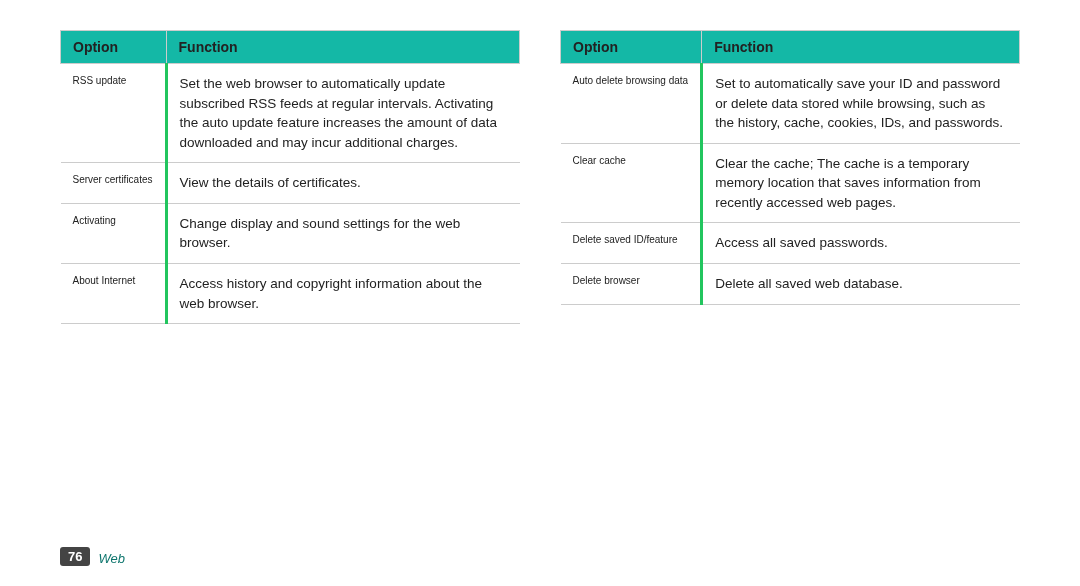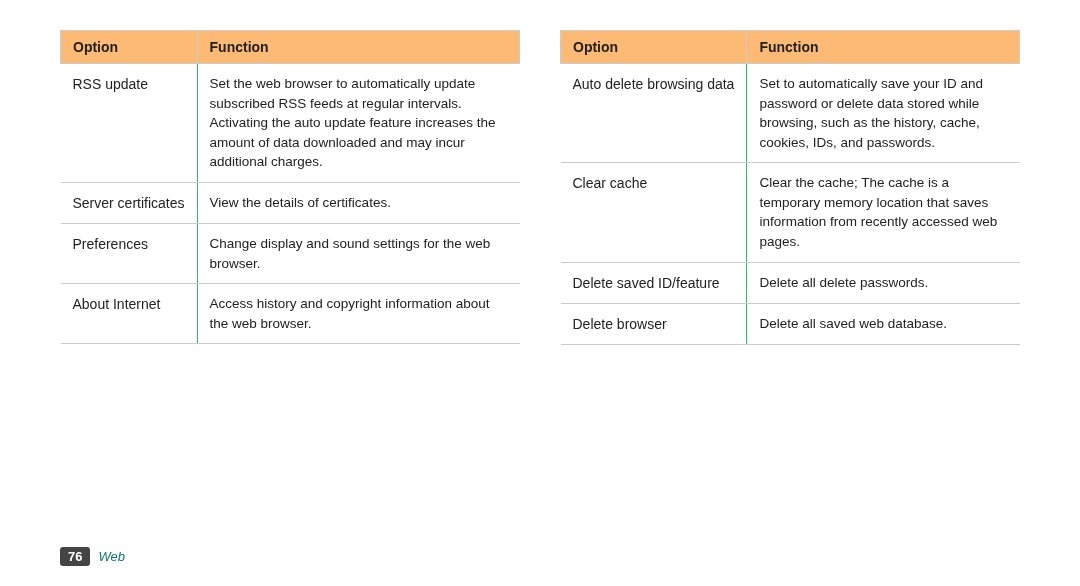--- a/index.html
+++ b/index.html
@@ -26,48 +26,48 @@
     .table-wrapper {
       flex: 1;
     }
 
     table {
       width: 100%;
       border-collapse: collapse;
     }
 
     thead tr {
-      background: #fdba74;
+      background: #14b8a6;
     }
 
     thead th {
       padding: 8px 12px;
       text-align: left;
       font-weight: bold;
       font-size: 14px;
       border: 1px solid #ccc;
     }
 
     tbody td {
       padding: 10px 12px;
       vertical-align: top;
       border-bottom: 1px solid #ccc;
       font-size: 13.5px;
       line-height: 1.45;
     }
 
     tbody tr td:first-child {
-      border-right: 1px solid #22c55e;
+      border-right: 3px solid #22c55e;
       white-space: nowrap;
-      font-size: 14px;
+      font-size: 10px;
     }
 
     .footer {
       display: flex;
-      align-items: center;
+      align-items: flex-end;
       gap: 8px;
       margin-top: 16px;
     }
 
     .page-badge {
       background: #444;
       color: #fff;
       font-size: 13px;
       font-weight: bold;
       padding: 2px 8px;
@@ -96,21 +96,21 @@
       <tbody id="left-tbody">
       <tr>
             <td>RSS update</td>
             <td>Set the web browser to automatically update subscribed RSS feeds at regular intervals. Activating the auto update feature increases the amount of data downloaded and may incur additional charges.</td>
           </tr>
           <tr>
             <td>Server certificates</td>
             <td>View the details of certificates.</td>
           </tr>
           <tr>
-            <td>Preferences</td>
+            <td>Activating</td>
             <td>Change display and sound settings for the web browser.</td>
           </tr>
           <tr>
             <td>About Internet</td>
             <td>Access history and copyright information about the web browser.</td>
           </tr>
         </tbody>
     </table>
   </div>
 
@@ -126,21 +126,21 @@
       <tr>
             <td>Auto delete browsing data</td>
             <td>Set to automatically save your ID and password or delete data stored while browsing, such as the history, cache, cookies, IDs, and passwords.</td>
           </tr>
           <tr>
             <td>Clear cache</td>
             <td>Clear the cache; The cache is a temporary memory location that saves information from recently accessed web pages.</td>
           </tr>
           <tr>
             <td>Delete saved ID/feature</td>
-            <td>Delete all delete passwords.</td>
+            <td>Access all saved passwords.</td>
           </tr>
           <tr>
             <td>Delete browser</td>
             <td>Delete all saved web database.</td>
           </tr>
         </tbody>
     </table>
   </div>
 
 </div>

